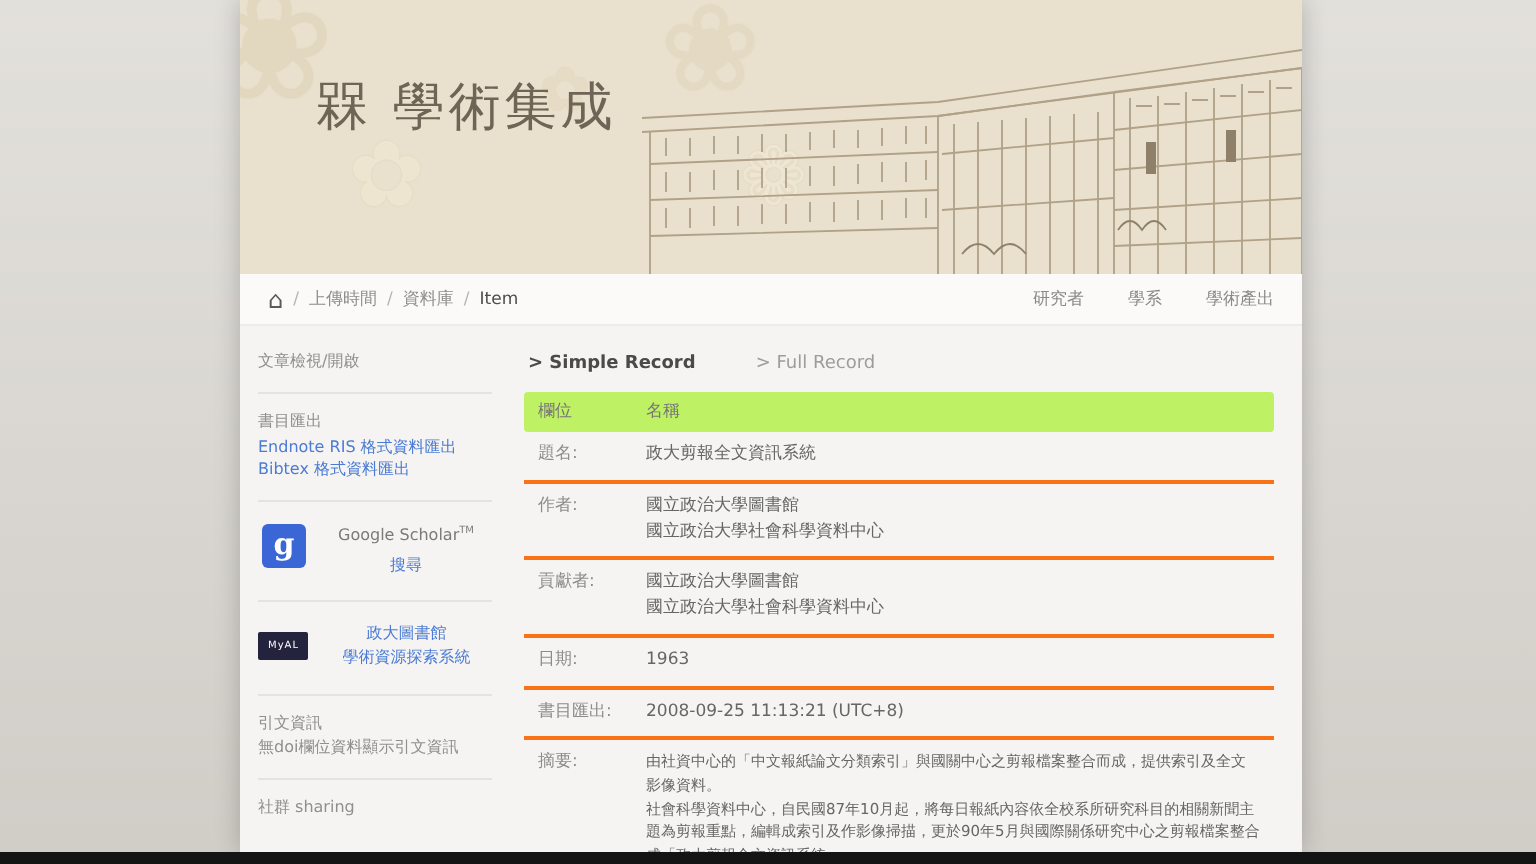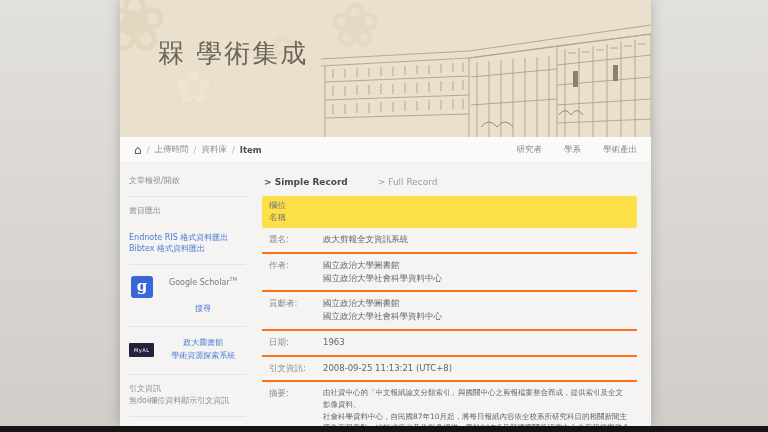--- a/index.html
+++ b/index.html
@@ -23,49 +23,49 @@
   .logo-en { font-size:14px; color:#7d7466; letter-spacing:5px; margin-top:5px; }
   .building { position:absolute; right:0; bottom:-2px; }
 
   
   .navbar { height:26px; background:#fbfaf8; border-bottom:1px solid #ecebe8;
             display:flex; align-items:center; justify-content:space-between; padding:0 14px; }
   .crumbs { display:flex; align-items:center; font-size:8.5px; color:#9a9a9a; gap:5px; }
   .home { color:#5a5a5a; font-size:12px; line-height:1; cursor:pointer; }
   .sep { color:#b5b5b5; }
   .crumb { color:#8e8e8e; cursor:pointer; }
-  .crumb.last { color:#4c4c4c; font-weight:bold; cursor:default; }
+  .crumb.last { color:#4c4c4c; font-weight:normal; cursor:default; }
   .navlinks { display:flex; gap:22px; font-size:8.5px; color:#8a8a8a; }
   .navlink { cursor:pointer; }
 
   
   .bodyrow { display:flex; height:263px; }
   .sidebar { width:134px; min-width:134px; padding:4px 8px 0 9px; font-size:8px; color:#8f8f8f; }
   .side-sec { padding:8px 0 9px 0; border-top:1px solid #e5e3df; line-height:1.5; }
   .side-sec.first { border-top:none; }
   .bluelink { color:#4b7bd4; cursor:pointer; line-height:1.35; }
   .scholar-row { display:flex; gap:7px; align-items:flex-start; padding:3px 0 2px 2px; }
   .gicon { width:22px; height:22px; background:#3a66d6; border-radius:3px; color:#ffffff;
            font-weight:bold; font-size:15px; display:flex; align-items:center; justify-content:center;
            font-family:"DejaVu Serif", serif; cursor:pointer; }
   .scholar-txt { text-align:center; flex:1; }
   .scholar-name { color:#7a7a7a; }
   .scholar-name sup { font-size:5px; }
-  .scholar-search { color:#4b7bd4; margin-top:15px; cursor:pointer; }
+  .scholar-search { color:#4b7bd4; margin-top:3px; cursor:pointer; }
   .lib-row { display:flex; gap:6px; align-items:center; padding:2px 0; }
   .lib-badge { background:#23233d; color:#fff; font-size:5px; line-height:1.2; padding:4px 5px;
                text-align:center; border-radius:1px; letter-spacing:.5px; cursor:pointer; }
   .lib-txt { flex:1; text-align:center; color:#4b7bd4; line-height:1.6; cursor:pointer; }
 
   .main { flex:1; padding:12px 14px 12px 8px; }
   .tabs { font-size:9px; margin:2px 0 9px 2px; }
   .tab { margin-right:30px; color:#9c9c9c; cursor:pointer; }
   .tab.active { color:#4a4a4a; font-weight:bold; }
-  .thead { display:flex; background:#fde047; font-size:8.5px; color:#777;
-           padding:4px 7px; border-radius:2px;flex-direction:column; }
+  .thead { display:flex; background:#bef264; font-size:8.5px; color:#777;
+           padding:4px 7px; border-radius:2px; }
   .thead .hfield { width:44px; min-width:44px; margin-right:10px; }
   .trow { display:flex; padding:5px 7px 6px 7px; border-bottom:2px solid #f97316;
           font-size:8.5px; line-height:1.5; }
   .tlabel { width:44px; min-width:44px; margin-right:10px; color:#8c8c8c; }
   .tvalue { color:#666; }
   .trow.small .tvalue { font-size:7.5px; line-height:1.55; }
 
   .bottombar { position:absolute; left:0; bottom:0; width:768px; height:6px; background:#141414; }
 </style>
 </head>
@@ -134,21 +134,21 @@
 
     <div class="bodyrow">
 
       <aside class="sidebar">
         <div class="side-sec first">
           <span>文章檢視/開啟</span>
         </div>
 
         <div class="side-sec">
           <div>書目匯出</div>
-          <div style="margin-top:16px;">
+          <div style="margin-top:2px;">
               <div class="bluelink">Endnote RIS 格式資料匯出</div>
               <div class="bluelink">Bibtex 格式資料匯出</div>
             </div>
         </div>
 
         <div class="side-sec">
           <div class="scholar-row">
             <div class="gicon">g</div>
             <div class="scholar-txt">
               <div class="scholar-name"><span>Google Scholar</span><sup>TM</sup></div>
@@ -205,21 +205,21 @@
                 <div>國立政治大學社會科學資料中心</div>
               </div>
             </div>
             <div class="trow">
               <div class="tlabel">日期:</div>
               <div class="tvalue">
                 <div>1963</div>
               </div>
             </div>
             <div class="trow">
-              <div class="tlabel">引文資訊:</div>
+              <div class="tlabel">書目匯出:</div>
               <div class="tvalue">
                 <div>2008-09-25 11:13:21 (UTC+8)</div>
               </div>
             </div>
             <div class="trow small">
               <div class="tlabel">摘要:</div>
               <div class="tvalue">
                 <div>由社資中心的「中文報紙論文分類索引」與國關中心之剪報檔案整合而成，提供索引及全文影像資料。</div>
                 <div>社會科學資料中心，自民國87年10月起，將每日報紙內容依全校系所研究科目的相關新聞主題為剪報重點，編輯成索引及作影像掃描，更於90年5月與國際關係研究中心之剪報檔案整合成「政大剪報全文資訊系統」。</div>
               </div>

